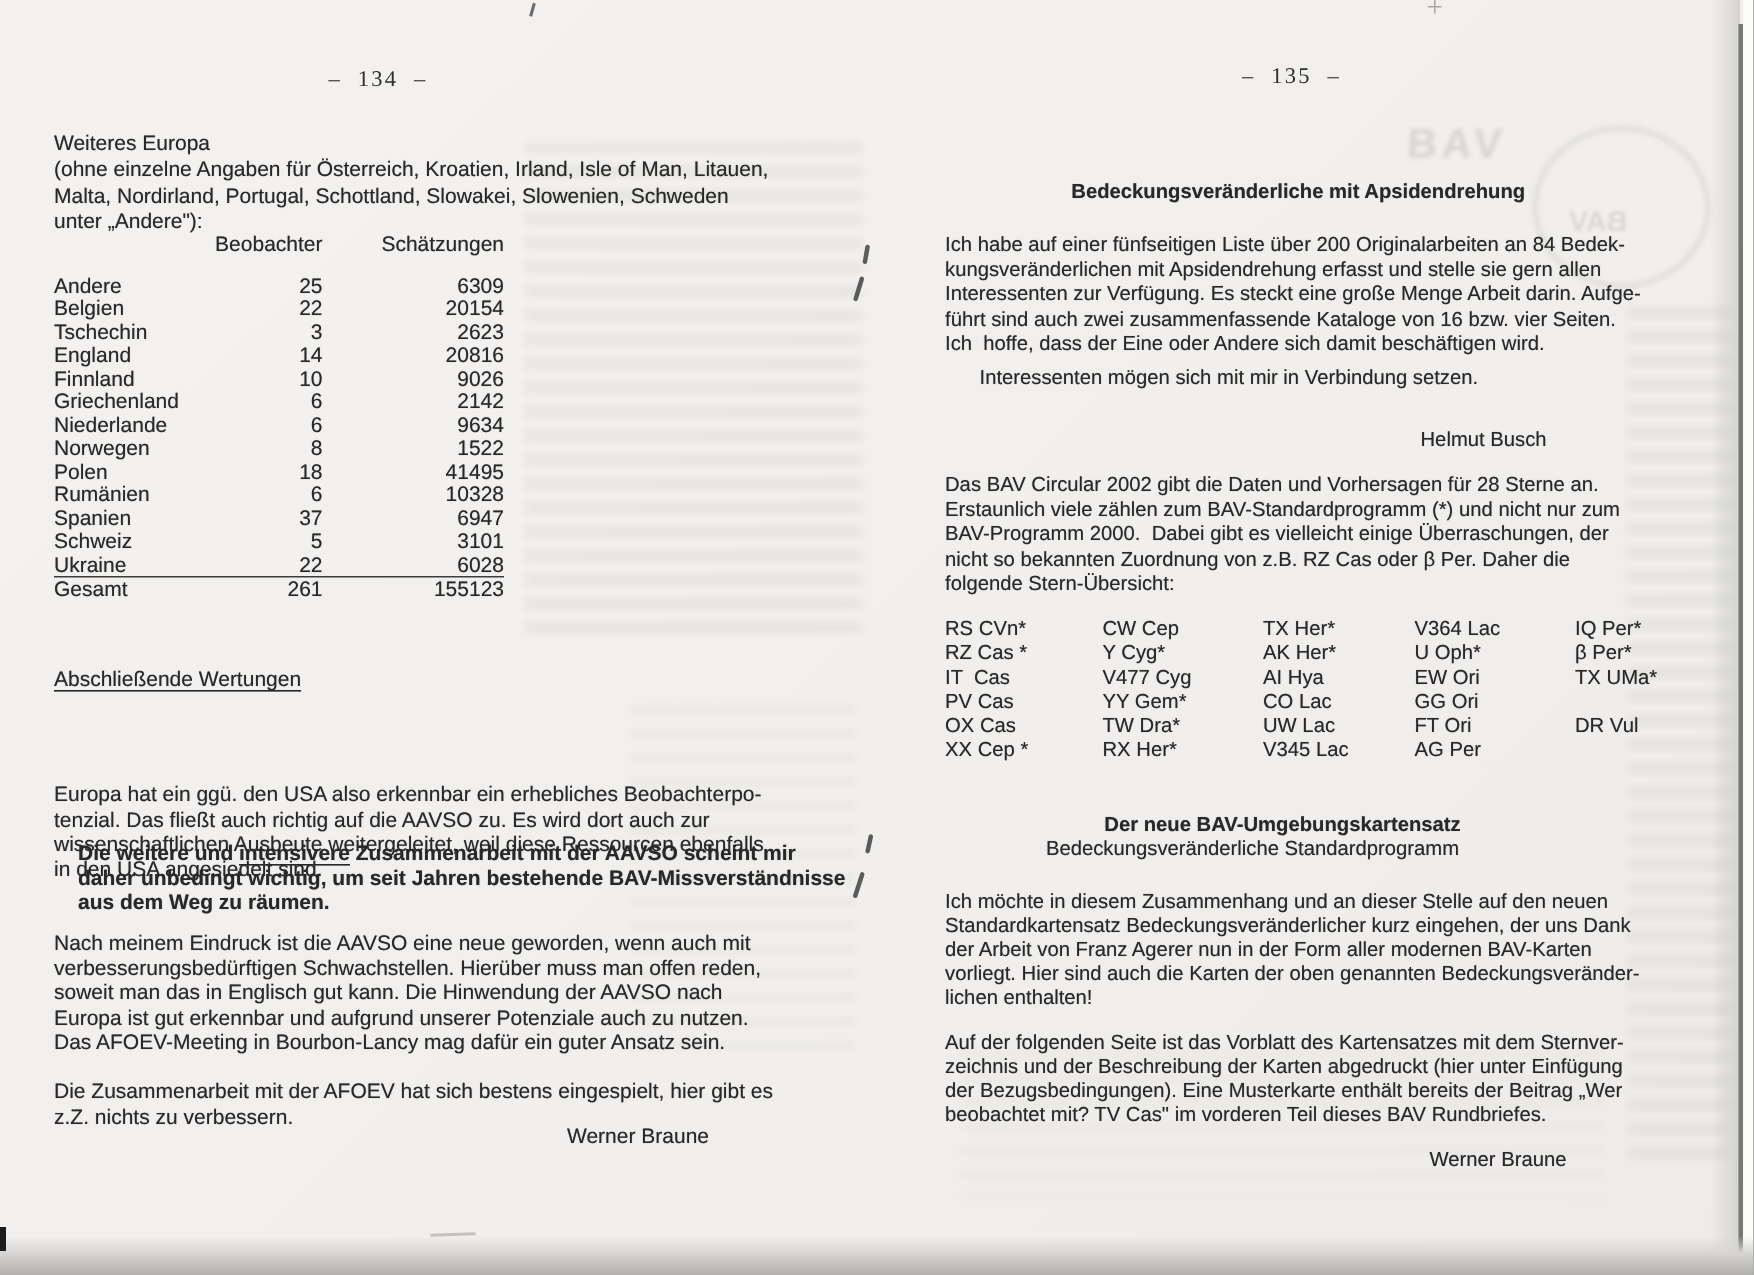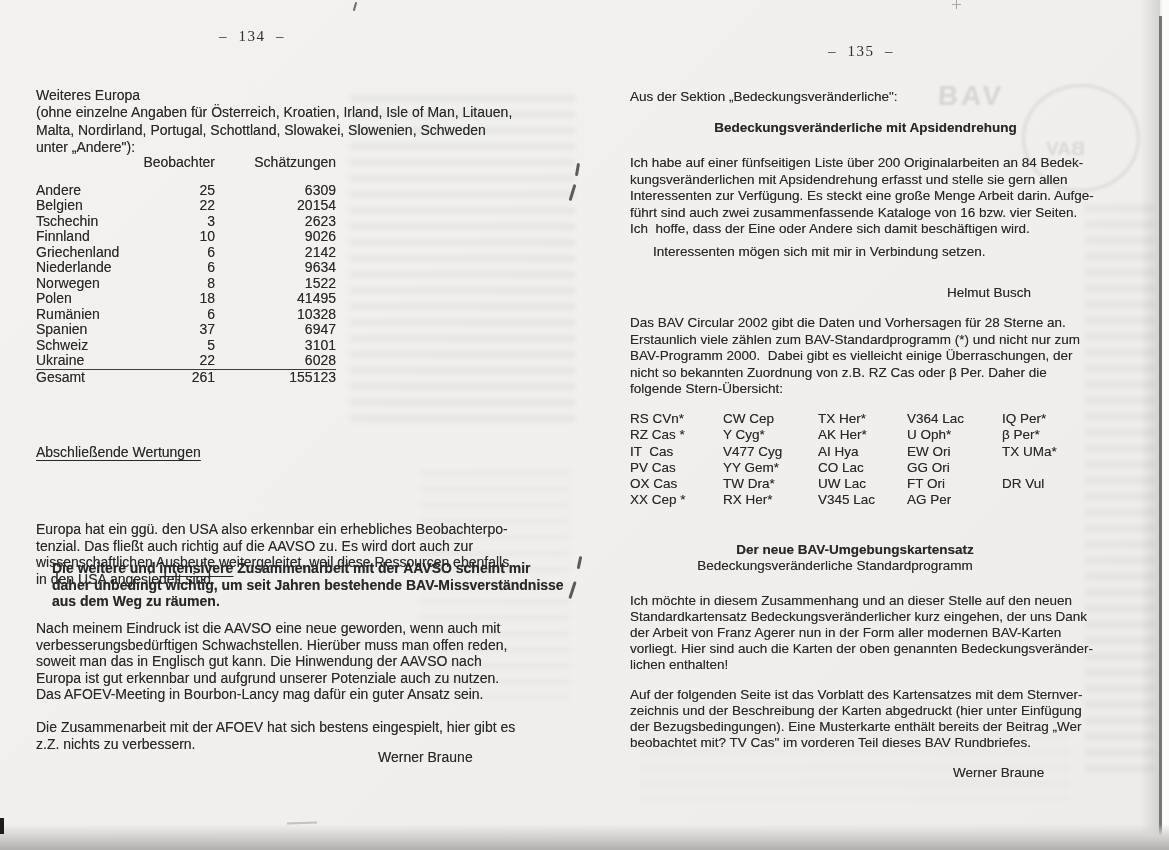--- a/index.html
+++ b/index.html
@@ -20,21 +20,21 @@
       text-shadow:0 0 .6px rgba(60,60,60,.55);}
   .lhead,.lrow{display:grid;grid-template-columns:105px 74px 121px;}
   .lhead{margin-bottom:13px;}
   .lrow .c1{text-align:left;}
   .c2,.c3{text-align:right;}
   .lrows{margin-top:-1px;}
   .lrow.uline{border-bottom:1.4px solid #3c3c3c;}
   
   .stars{position:absolute;left:630px;top:411px;width:470px;font-size:13.5px;line-height:16.3px;
       text-shadow:0 0 .6px rgba(60,60,60,.55);}
-  .srow{display:grid;grid-template-columns:93px 95px 89px 95px auto;}
+  .srow{display:grid;grid-template-columns:93px 95px 89px 95px auto;gap:12px;}
   .sc{white-space:pre;}
   .centerblock{text-align:center;}
   
   .staple{position:absolute;width:2.6px;border-radius:2px;background:#3a3a3a;opacity:.82;}
   .smudge{position:absolute;filter:blur(2.4px);opacity:.35;
       background:repeating-linear-gradient(to bottom,rgba(142,140,132,.30) 0 7px,rgba(0,0,0,0) 7px 16px);}
   .bt-logo{position:absolute;left:938px;top:80px;font-weight:bold;font-size:28px;letter-spacing:3px;
       color:#c2c0ba;opacity:.55;filter:blur(1.3px);transform:skewX(-4deg);}
   .bt-circle{position:absolute;left:1022px;top:84px;width:112px;height:102px;border-radius:50%;
       border:3px solid #cfcdc7;opacity:.55;filter:blur(1.6px);}
@@ -61,21 +61,21 @@
 <div class="scan">
 
   <div class="smudge" style="left:350px;top:95px;width:225px;height:335px;"></div>
   <div class="smudge" style="left:420px;top:470px;width:150px;height:230px;opacity:.2;"></div>
   <div class="smudge" style="left:1085px;top:205px;width:68px;height:570px;"></div>
   <div class="smudge" style="left:640px;top:700px;width:430px;height:100px;opacity:.15;"></div>
   <div class="bt-logo">BAV</div>
   <div class="bt-circle"></div>
   <div class="bt-vab">BAV</div>
 
-  <div class="pagenum" style="left:219px;top:28px;text-align:center;">–  134  –</div>
+  <div class="pagenum" style="left:219px;top:45px;text-align:center;">–  134  –</div>
 
   <div class="tb" style="left:36px;top:87px;width:560px;">Weiteres Europa</div>
   <div class="tb" style="left:36px;top:104px;width:560px;line-height:17.6px;">(ohne einzelne Angaben für Österreich, Kroatien, Irland, Isle of Man, Litauen,
 Malta, Nordirland, Portugal, Schottland, Slowakei, Slowenien, Schweden
 unter „Andere"):</div>
 
   <div class="ltable">
     <div class="lhead">
       <span class="c1"></span>
       <span class="c2">Beobachter</span>
@@ -89,20 +89,25 @@
         </div>
       <div class="lrow">
           <span class="c1">Belgien</span>
           <span class="c2">22</span>
           <span class="c3">20154</span>
         </div>
       <div class="lrow">
           <span class="c1">Tschechin</span>
           <span class="c2">3</span>
           <span class="c3">2623</span>
+        </div>
+      <div class="lrow">
+          <span class="c1">England</span>
+          <span class="c2">14</span>
+          <span class="c3">20816</span>
         </div>
       <div class="lrow">
           <span class="c1">Finnland</span>
           <span class="c2">10</span>
           <span class="c3">9026</span>
         </div>
       <div class="lrow">
           <span class="c1">Griechenland</span>
           <span class="c2">6</span>
           <span class="c3">2142</span>
@@ -167,21 +172,20 @@
 z.Z. nichts zu verbessern.</div>
   <div class="tb" style="left:378px;top:749px;">Werner Braune</div>
 
   <div class="staple" style="left:576px;top:163px;height:13px;transform:rotate(10deg);"></div>
   <div class="staple" style="left:571px;top:184px;height:17px;transform:rotate(17deg);"></div>
   <div class="staple" style="left:578px;top:556px;height:13px;transform:rotate(12deg);"></div>
   <div class="staple" style="left:571px;top:581px;height:18px;transform:rotate(18deg);"></div>
 
   <div class="pagenum" style="left:828px;top:43px;">–  135  –</div>
 
-  <div class="tb rp" style="left:630px;top:89px;width:540px;">Aus der Sektion „Bedeckungsveränderliche":</div>
   <div class="tb rp b centerblock" style="left:628px;top:120px;width:475px;">Bedeckungsveränderliche mit Apsidendrehung</div>
   <div class="tb rp" style="left:630px;top:155px;width:540px;">Ich habe auf einer fünfseitigen Liste über 200 Originalarbeiten an 84 Bedek-
 kungsveränderlichen mit Apsidendrehung erfasst und stelle sie gern allen
 Interessenten zur Verfügung. Es steckt eine große Menge Arbeit darin. Aufge-
 führt sind auch zwei zusammenfassende Kataloge von 16 bzw. vier Seiten.
 Ich  hoffe, dass der Eine oder Andere sich damit beschäftigen wird.</div>
   <div class="tb rp" style="left:630px;top:244px;width:540px;margin-left:23px;">Interessenten mögen sich mit mir in Verbindung setzen.</div>
   <div class="tb rp" style="left:947px;top:285px;">Helmut Busch</div>
   <div class="tb rp" style="left:630px;top:315px;width:540px;">Das BAV Circular 2002 gibt die Daten und Vorhersagen für 28 Sterne an.
 Erstaunlich viele zählen zum BAV-Standardprogramm (*) und nicht nur zum

